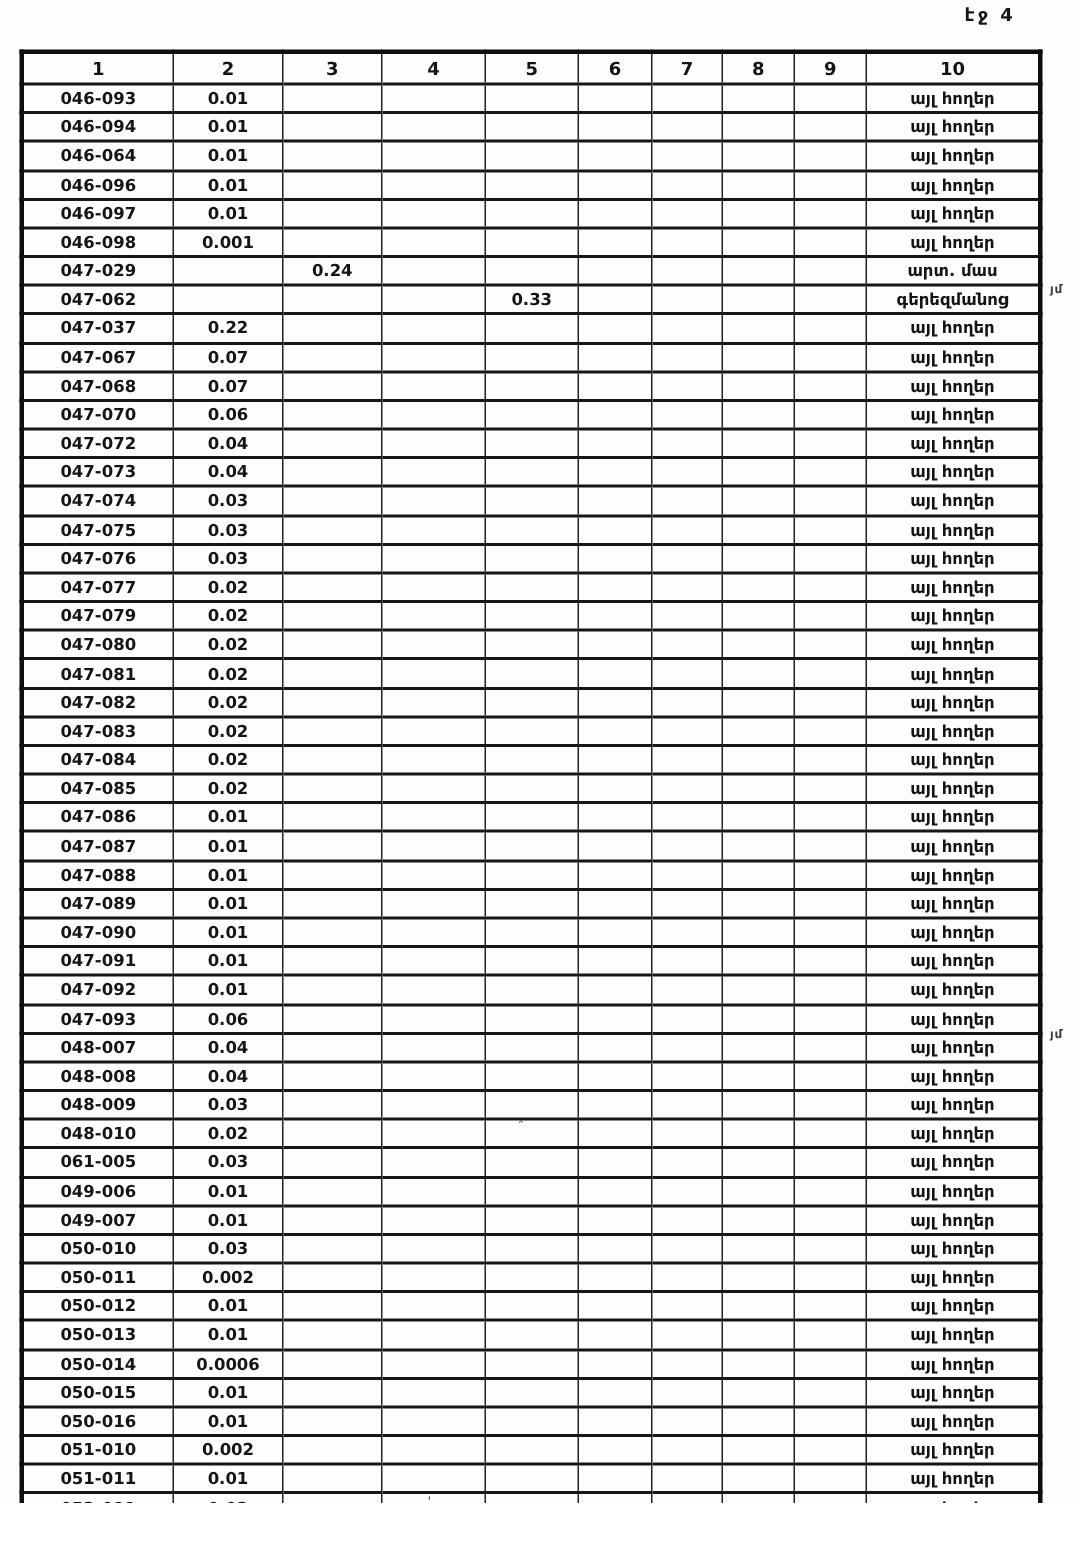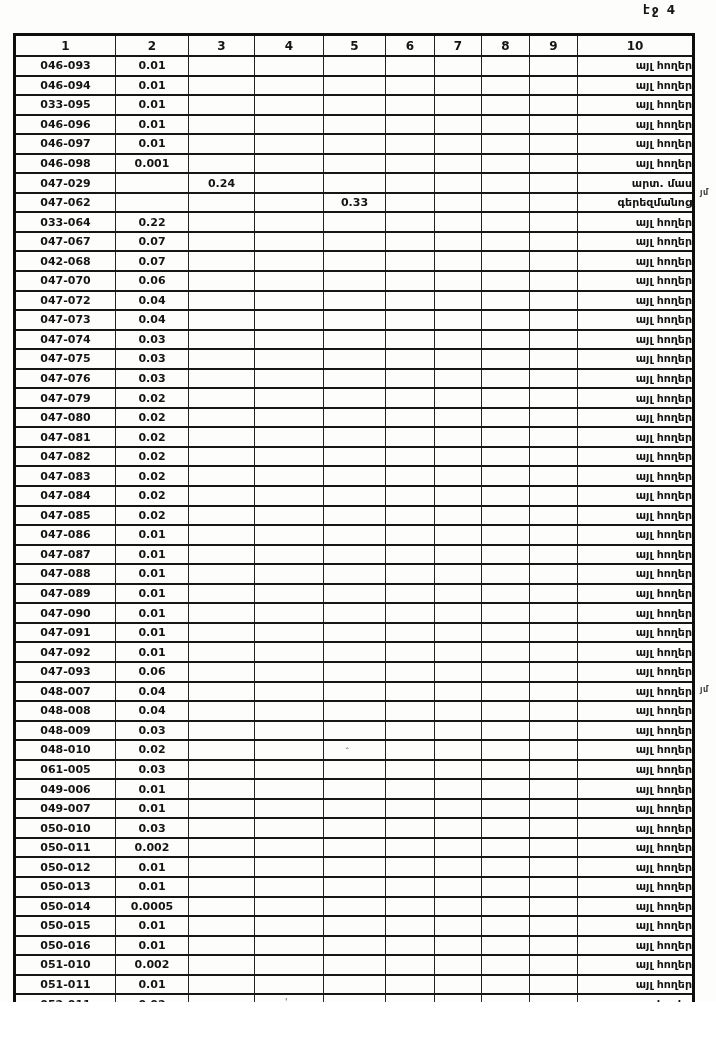--- a/index.html
+++ b/index.html
@@ -30,21 +30,21 @@
     padding:0; margin:0;
     font-size:11px; font-weight:700; color:#141414;
     white-space:nowrap; overflow:hidden;
     vertical-align:middle;
   }
   table.doc tr.hdr td {
     height:19px; text-align:center; font-size:12px; font-weight:700;
   }
   td.code { padding-left:4px; text-align:center; }
   td.num  { text-align:center; }
-  td.land { padding-left:3px; text-align:right; font-size:11px; }
+  td.land { padding-left:3px; text-align:center; font-size:11px; }
   .margin-note {
     position:absolute; font-size:8px; font-weight:700; color:#3a3a3a;
     font-family:"DejaVu Sans", sans-serif; letter-spacing:0.5px;
   }
   .artifact {
     position:absolute; font-size:9px; color:#555; font-weight:400;
   }
 </style>
 </head>
 <body>
@@ -95,21 +95,21 @@
           <td class="num"></td>
           <td class="num"></td>
           <td class="num"></td>
           <td class="num"></td>
           <td class="num"></td>
           <td class="num"></td>
           <td class="num"></td>
           <td class="land">այլ հողեր</td>
         </tr>
         <tr>
-          <td class="code">033-095</td>
+          <td class="code">046-064</td>
           <td class="num">0.01</td>
           <td class="num"></td>
           <td class="num"></td>
           <td class="num"></td>
           <td class="num"></td>
           <td class="num"></td>
           <td class="num"></td>
           <td class="num"></td>
           <td class="land">այլ հողեր</td>
         </tr>
@@ -167,21 +167,21 @@
           <td class="num"></td>
           <td class="num"></td>
           <td class="num">0.33</td>
           <td class="num"></td>
           <td class="num"></td>
           <td class="num"></td>
           <td class="num"></td>
           <td class="land">գերեզմանոց</td>
         </tr>
         <tr>
-          <td class="code">033-064</td>
+          <td class="code">047-037</td>
           <td class="num">0.22</td>
           <td class="num"></td>
           <td class="num"></td>
           <td class="num"></td>
           <td class="num"></td>
           <td class="num"></td>
           <td class="num"></td>
           <td class="num"></td>
           <td class="land">այլ հողեր</td>
         </tr>
@@ -191,21 +191,21 @@
           <td class="num"></td>
           <td class="num"></td>
           <td class="num"></td>
           <td class="num"></td>
           <td class="num"></td>
           <td class="num"></td>
           <td class="num"></td>
           <td class="land">այլ հողեր</td>
         </tr>
         <tr>
-          <td class="code">042-068</td>
+          <td class="code">047-068</td>
           <td class="num">0.07</td>
           <td class="num"></td>
           <td class="num"></td>
           <td class="num"></td>
           <td class="num"></td>
           <td class="num"></td>
           <td class="num"></td>
           <td class="num"></td>
           <td class="land">այլ հողեր</td>
         </tr>
@@ -275,20 +275,32 @@
           <td class="num"></td>
           <td class="num"></td>
           <td class="num"></td>
           <td class="num"></td>
           <td class="num"></td>
           <td class="num"></td>
           <td class="num"></td>
           <td class="land">այլ հողեր</td>
         </tr>
         <tr>
+          <td class="code">047-077</td>
+          <td class="num">0.02</td>
+          <td class="num"></td>
+          <td class="num"></td>
+          <td class="num"></td>
+          <td class="num"></td>
+          <td class="num"></td>
+          <td class="num"></td>
+          <td class="num"></td>
+          <td class="land">այլ հողեր</td>
+        </tr>
+        <tr>
           <td class="code">047-079</td>
           <td class="num">0.02</td>
           <td class="num"></td>
           <td class="num"></td>
           <td class="num"></td>
           <td class="num"></td>
           <td class="num"></td>
           <td class="num"></td>
           <td class="num"></td>
           <td class="land">այլ հողեր</td>
@@ -588,21 +600,21 @@
           <td class="num"></td>
           <td class="num"></td>
           <td class="num"></td>
           <td class="num"></td>
           <td class="num"></td>
           <td class="num"></td>
           <td class="land">այլ հողեր</td>
         </tr>
         <tr>
           <td class="code">050-014</td>
-          <td class="num">0.0005</td>
+          <td class="num">0.0006</td>
           <td class="num"></td>
           <td class="num"></td>
           <td class="num"></td>
           <td class="num"></td>
           <td class="num"></td>
           <td class="num"></td>
           <td class="num"></td>
           <td class="land">այլ հողեր</td>
         </tr>
         <tr>

